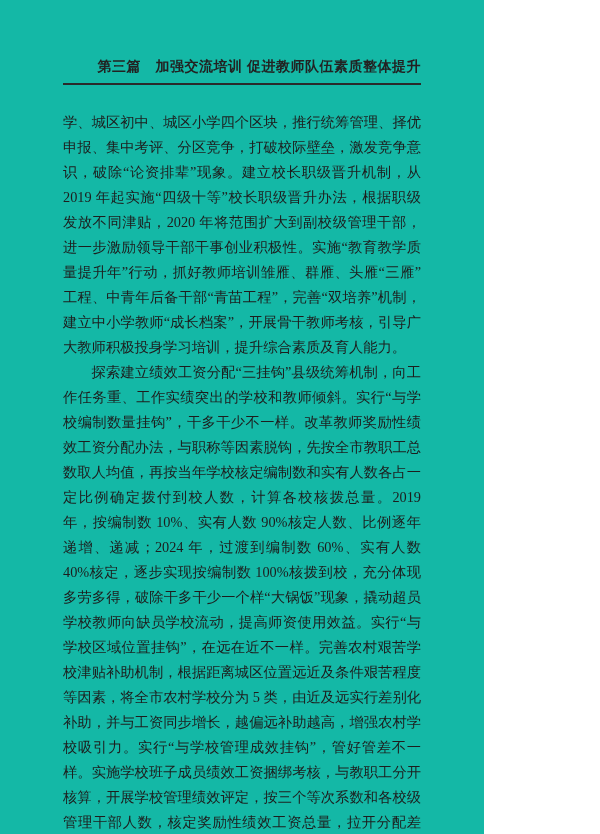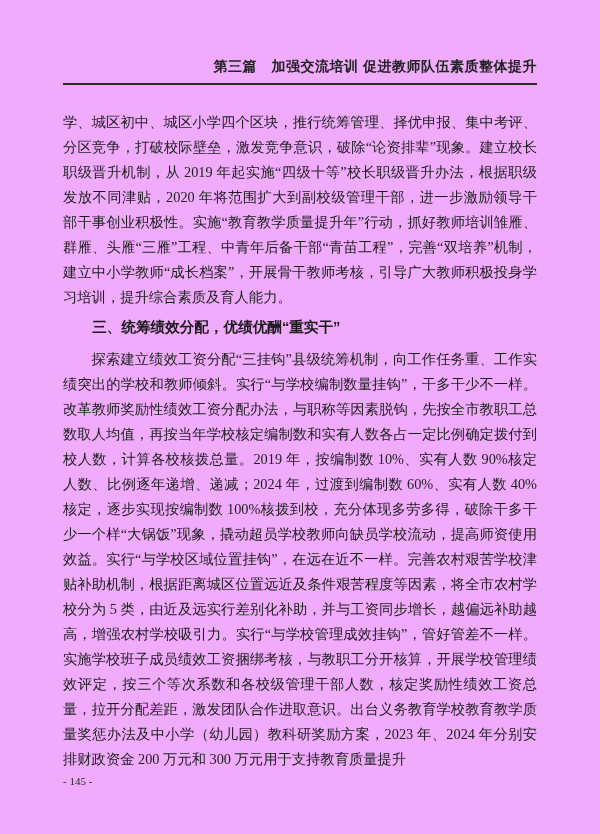--- a/index.html
+++ b/index.html
@@ -6,24 +6,24 @@
   html, body { width: 600px; }
   body {
     width: 600px;
     height: 834px;
     background: #ffffff;
     font-family: "Liberation Serif", "DejaVu Serif", serif;
     color: #1d1d1d;
     overflow: hidden;
   }
   .page {
-    width: 600px;
+    width: 484px;
     height: 834px;
     padding: 56px 63px 0 63px;
-    background: #f0abfc;
+    background: #14b8a6;
     position: relative;
   }
   .page-header {
     text-align: right;
     font-family: "Liberation Sans", "DejaVu Sans", sans-serif;
     font-weight: bold;
     font-size: 14px;
     line-height: 20px;
     color: #222222;
     letter-spacing: 0.5px;
@@ -63,21 +63,20 @@
 <div class="page">
 
   <div class="page-header">
     <span>第三篇　加强交流培训 促进教师队伍素质整体提升</span>
   </div>
 
   <div class="body-text">
 
     <p class="para">学、城区初中、城区小学四个区块，推行统筹管理、择优申报、集中考评、分区竞争，打破校际壁垒，激发竞争意识，破除“论资排辈”现象。建立校长职级晋升机制，从 2019 年起实施“四级十等”校长职级晋升办法，根据职级发放不同津贴，2020 年将范围扩大到副校级管理干部，进一步激励领导干部干事创业积极性。实施“教育教学质量提升年”行动，抓好教师培训雏雁、群雁、头雁“三雁”工程、中青年后备干部“青苗工程”，完善“双培养”机制，建立中小学教师“成长档案”，开展骨干教师考核，引导广大教师积极投身学习培训，提升综合素质及育人能力。</p>
 
-    <h3 class="section-heading">三、统筹绩效分配，优绩优酬“重实干”</h3>
 
     <p class="para indented">探索建立绩效工资分配“三挂钩”县级统筹机制，向工作任务重、工作实绩突出的学校和教师倾斜。实行“与学校编制数量挂钩”，干多干少不一样。改革教师奖励性绩效工资分配办法，与职称等因素脱钩，先按全市教职工总数取人均值，再按当年学校核定编制数和实有人数各占一定比例确定拨付到校人数，计算各校核拨总量。2019 年，按编制数 10%、实有人数 90%核定人数、比例逐年递增、递减；2024 年，过渡到编制数 60%、实有人数 40%核定，逐步实现按编制数 100%核拨到校，充分体现多劳多得，破除干多干少一个样“大锅饭”现象，撬动超员学校教师向缺员学校流动，提高师资使用效益。实行“与学校区域位置挂钩”，在远在近不一样。完善农村艰苦学校津贴补助机制，根据距离城区位置远近及条件艰苦程度等因素，将全市农村学校分为 5 类，由近及远实行差别化补助，并与工资同步增长，越偏远补助越高，增强农村学校吸引力。实行“与学校管理成效挂钩”，管好管差不一样。实施学校班子成员绩效工资捆绑考核，与教职工分开核算，开展学校管理绩效评定，按三个等次系数和各校级管理干部人数，核定奖励性绩效工资总量，拉开分配差距，激发团队合作进取意识。出台义务教育学校教育教学质量奖惩办法及中小学（幼儿园）教科研奖励方案，2023 年、2024 年分别安排财政资金 200 万元和 300 万元用于支持教育质量提升</p>
 
   </div>
 
   <div class="page-footer">
     <span>- 145 -</span>
   </div>
 
 </div>

